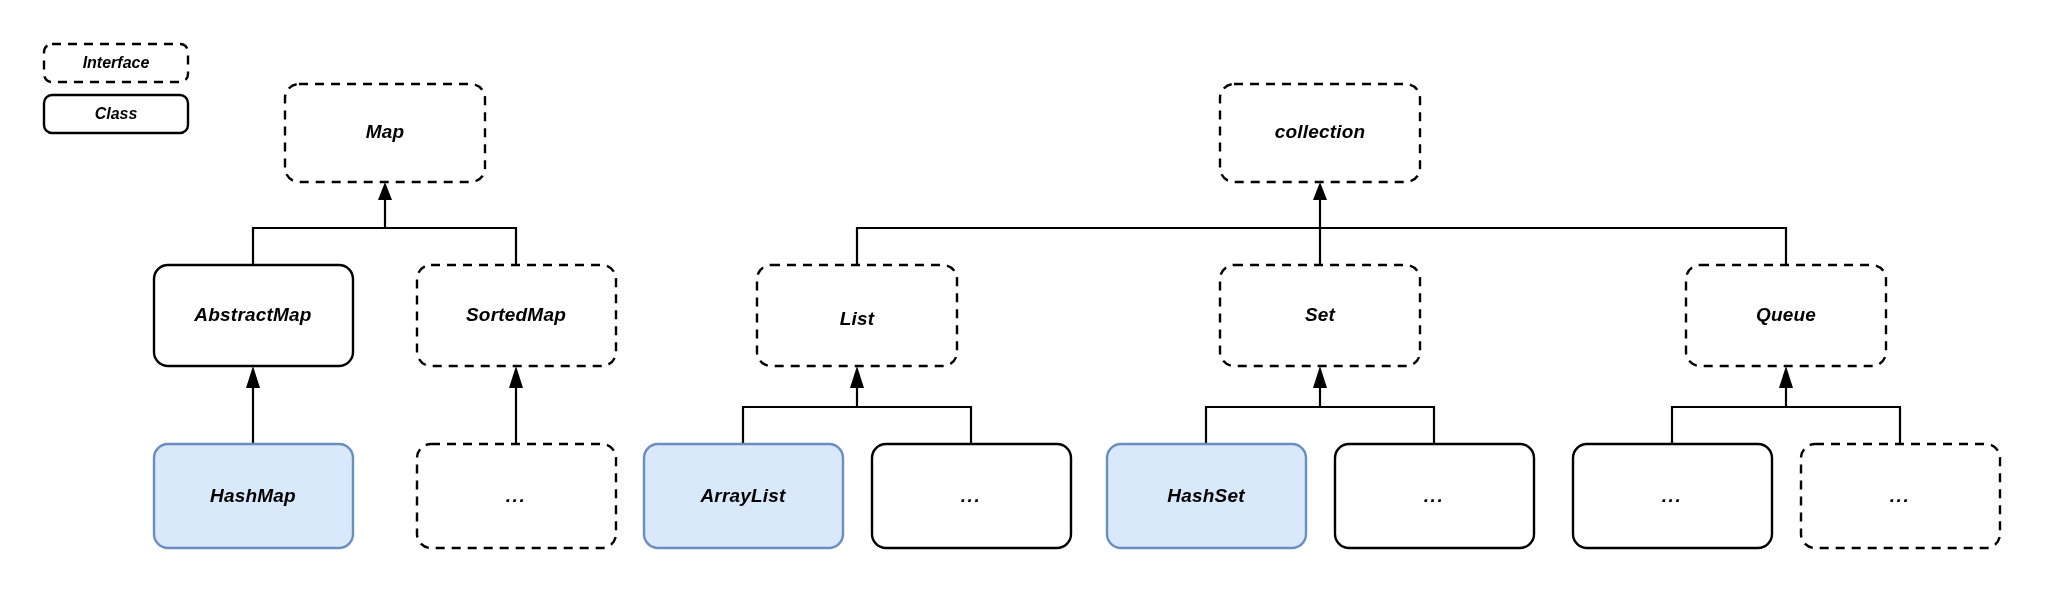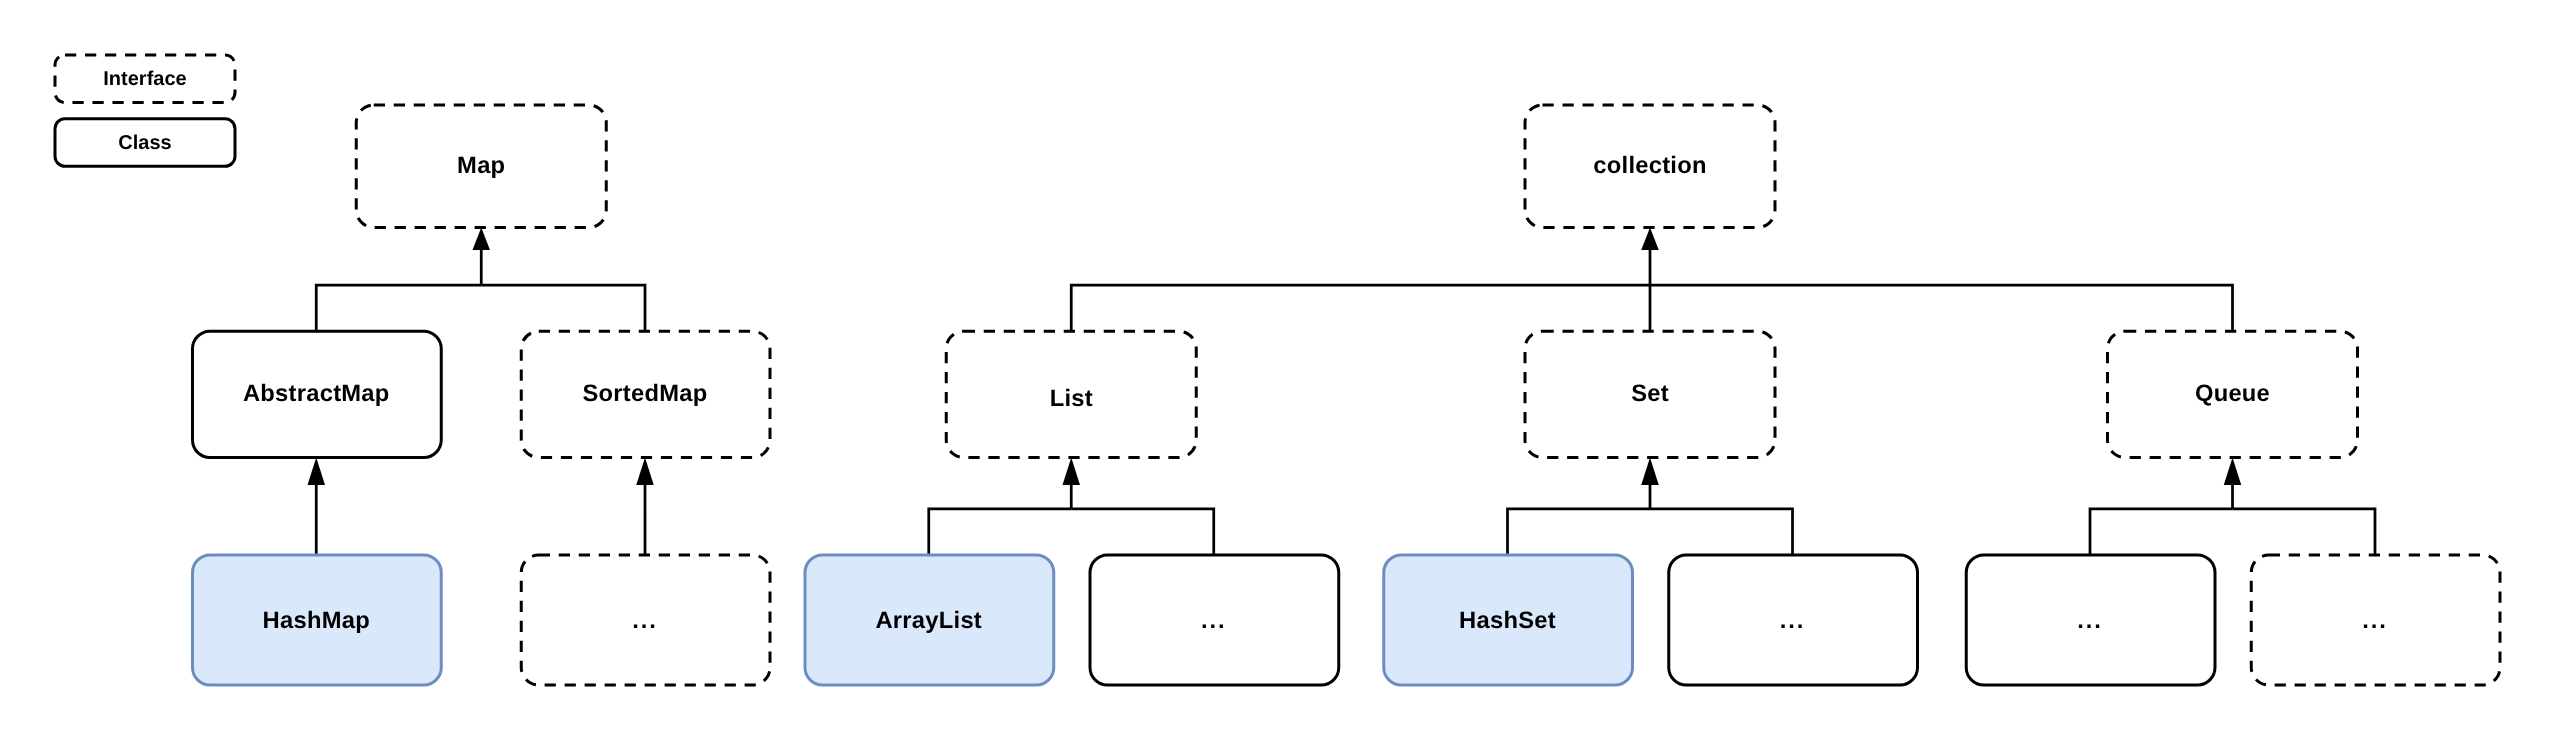--- a/index.html
+++ b/index.html
@@ -11,20 +11,21 @@
     width: 2048px;
     height: 591px;
     font-family: "Liberation Sans", sans-serif;
     overflow: hidden;
   }
   #diagram-root {
     position: relative;
     width: 2048px;
     height: 591px;
     background: #ffffff;
+    font-style: italic;
   }
   svg.diagram {
     display: block;
     width: 2048px;
     height: 591px;
   }
   .node-rect {
     fill: #ffffff;
     stroke: #000000;
     stroke-width: 2.4;

